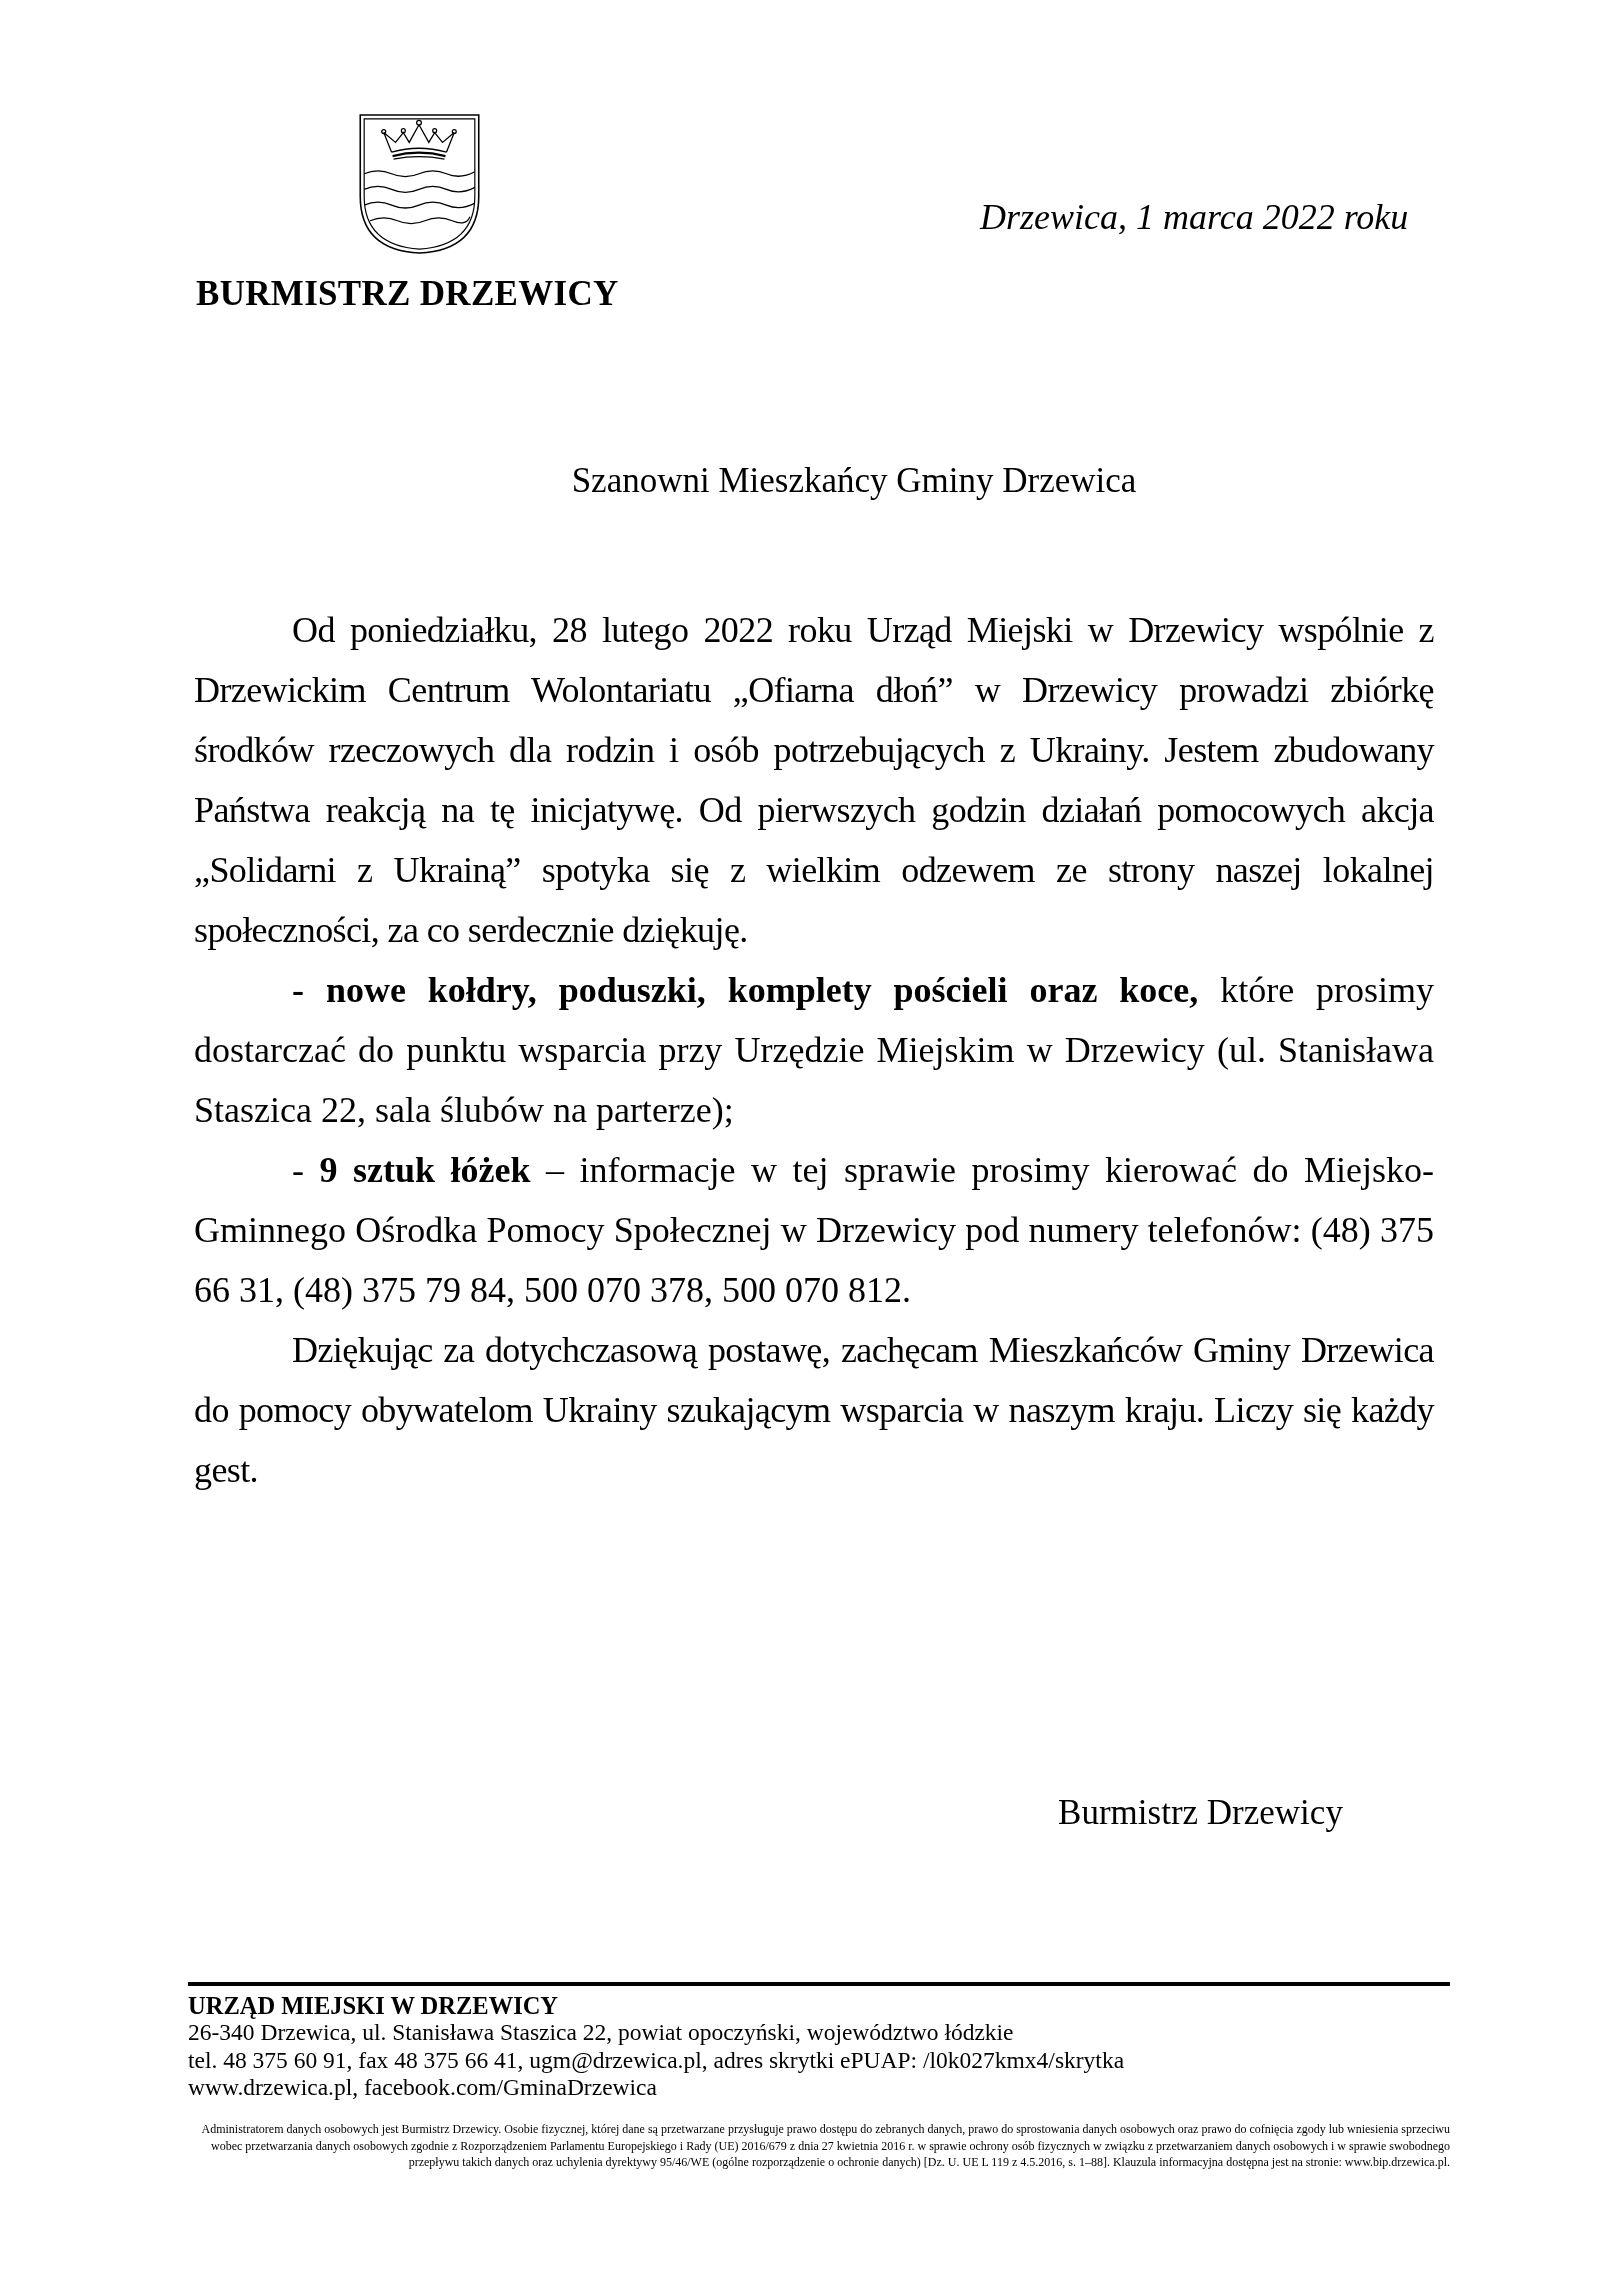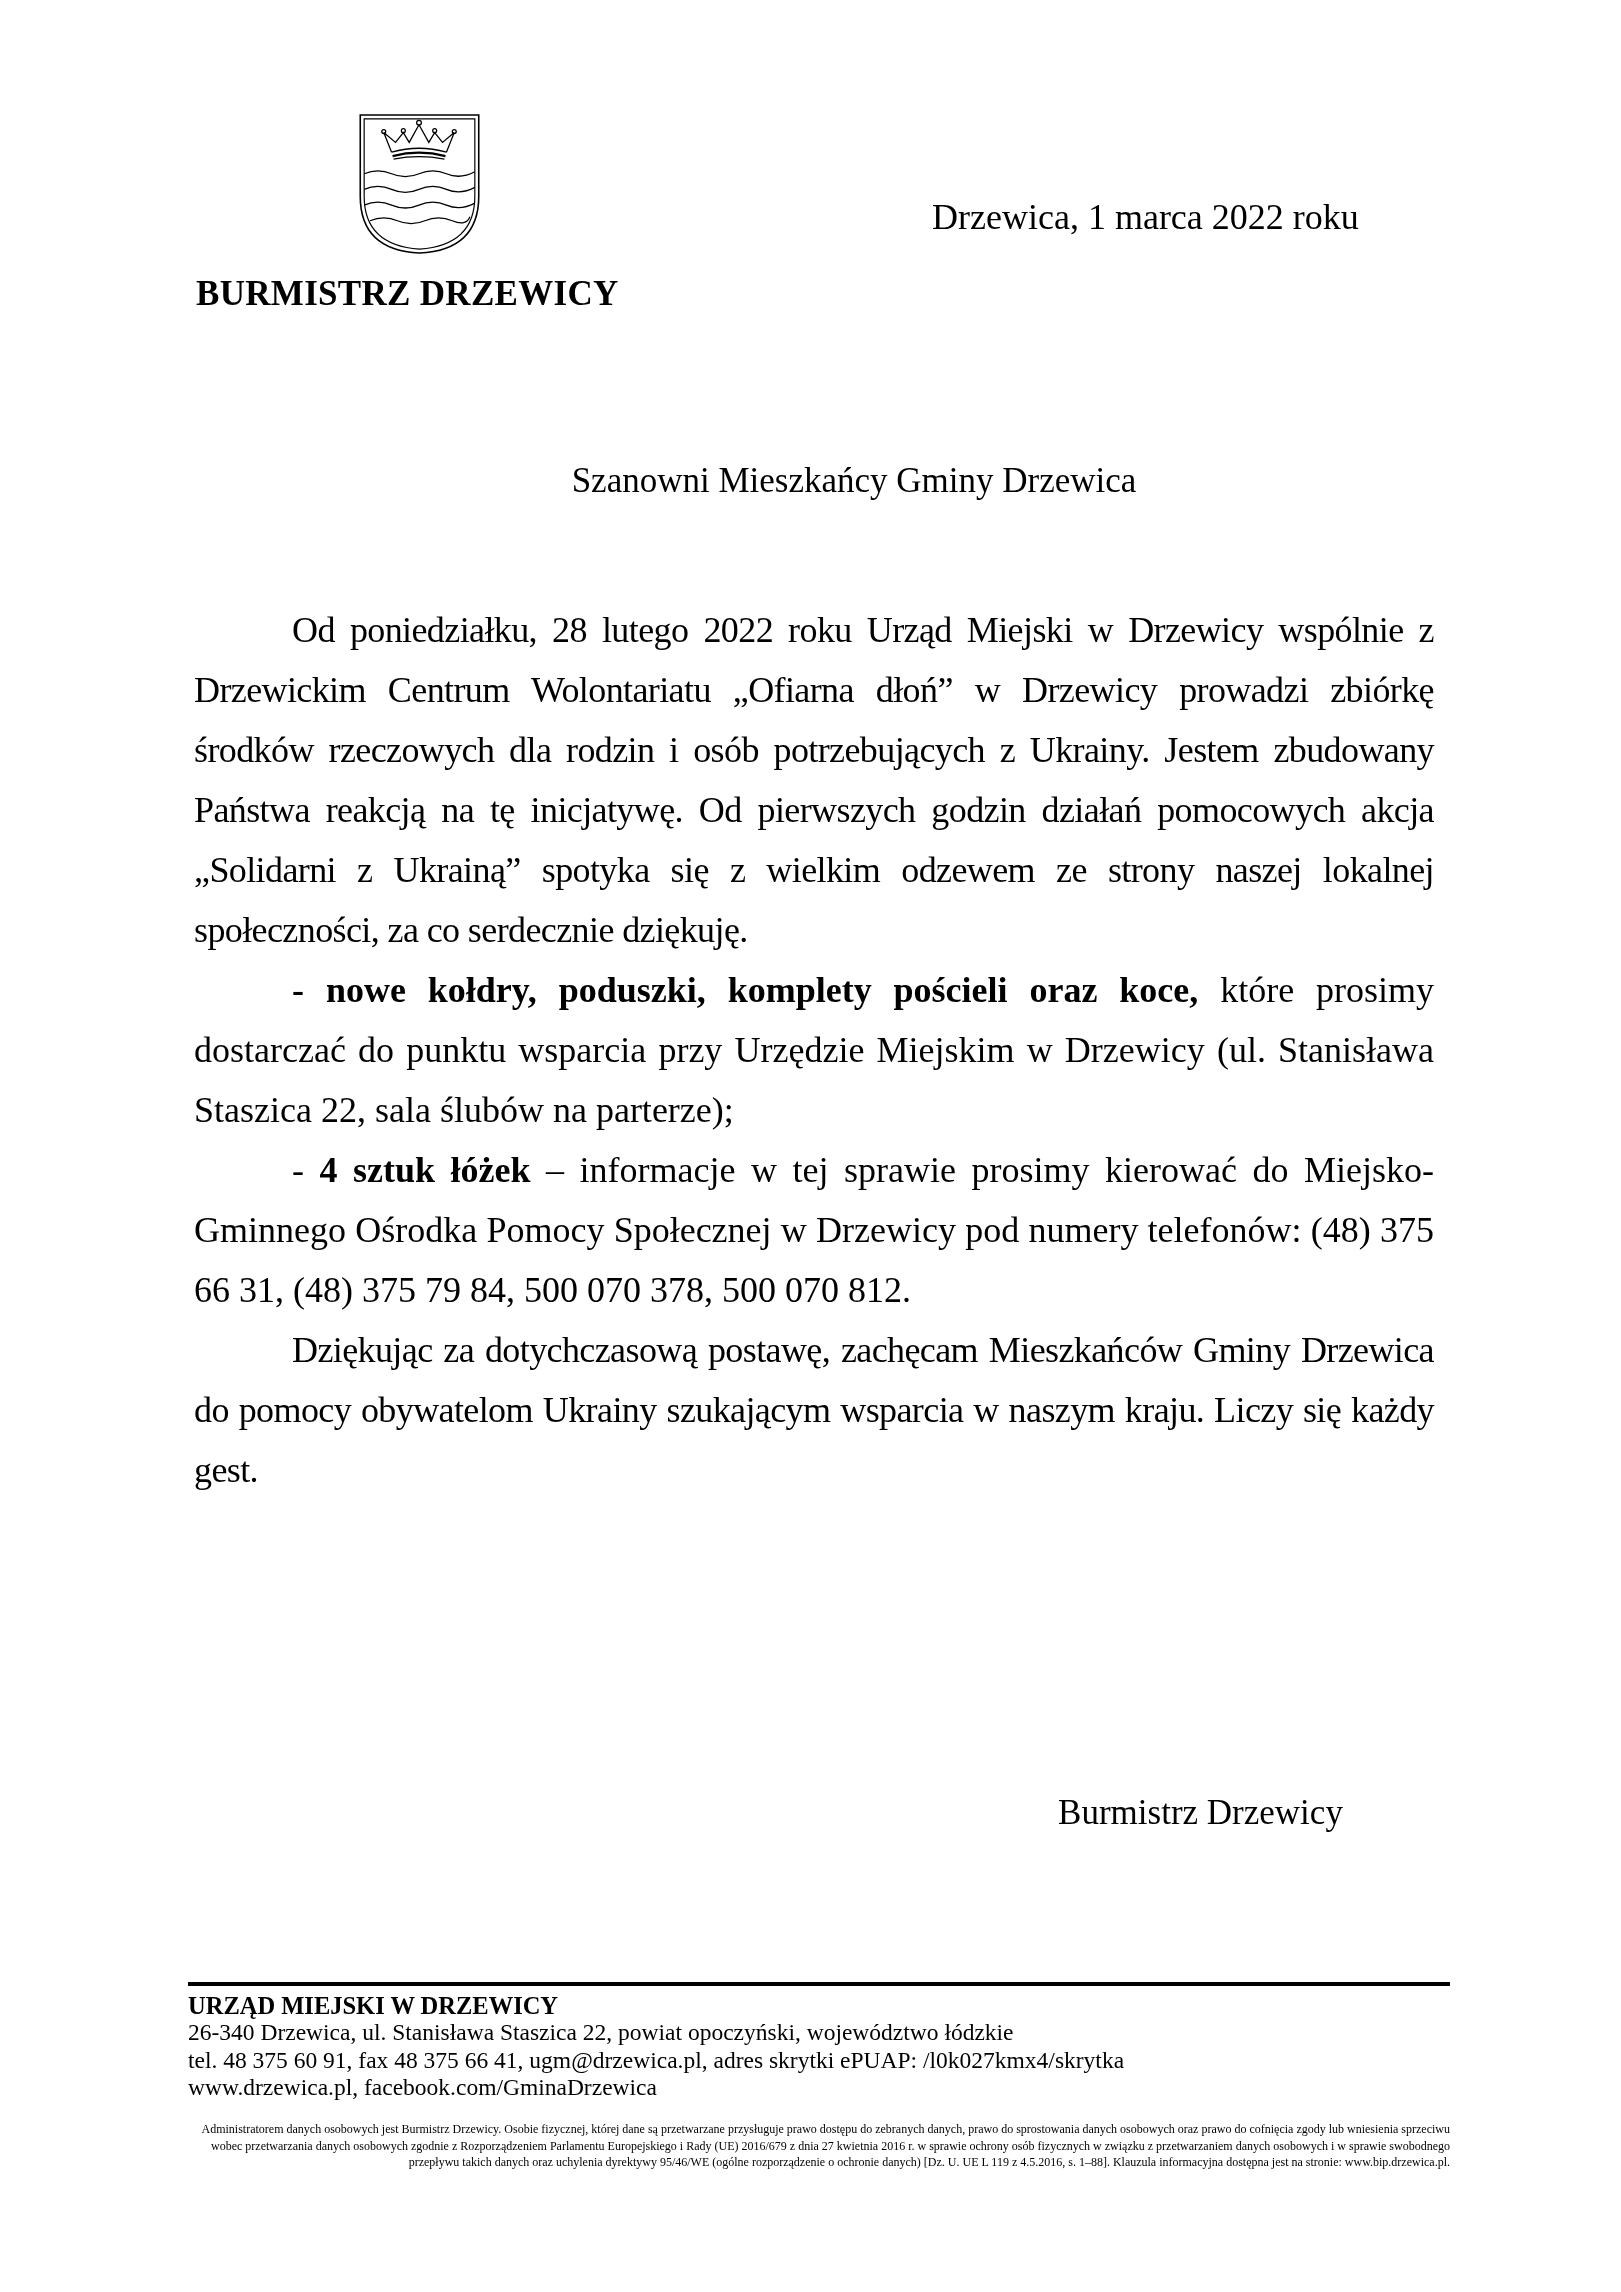--- a/index.html
+++ b/index.html
@@ -1,21 +1,21 @@
 <!DOCTYPE html>
 <html><head>
   <meta charset="utf-8">
   <style>
     html, body { margin: 0; padding: 0; background: #ffffff; }
     body { width: 1621px; height: 2293px; position: relative; overflow: hidden;
            font-family: "Liberation Serif", "DejaVu Serif", serif; color: #000; }
     .crest { position: absolute; left: 358px; top: 113px; width: 123px; width: 123px; height: 142px; }
     .crest svg { width: 100%; height: 100%; }
     .issuer { position: absolute; left: 196px; top: 274px; font-size: 35px; font-weight: bold; letter-spacing: 0.3px; }
-    .place-date { position: absolute; left: 932px; top: 196px; font-size: 36px; }
+    .place-date { position: absolute; left: 980px; top: 196px; font-size: 36px; font-style: italic; }
     .salutation { position: absolute; left: 14px; width: 100%; top: 461px; text-align: center; font-size: 35px;
                   padding-left: 59px; box-sizing: border-box; }
     .body { position: absolute; left: 194px; width: 1240px; top: 600px; font-size: 36px; line-height: 60px; }
     .body p { margin: 0; text-align: justify; text-indent: 98px; }
     .body p.tight { letter-spacing: -0.6px; }
     .sign { position: absolute; left: 1019px; top: 1782px; font-size: 35px; line-height: 62px; text-align: center; width: 363px; }
     .sign div { white-space: nowrap; }
     .rule { position: absolute; left: 188px; width: 1262px; top: 1982px; height: 3.9px; background: #000; }
     .footer { position: absolute; left: 188px; width: 1262px; top: 1992px; text-align: left; font-size: 23.5px; line-height: 27.4px; }
     .footer .office { font-weight: bold; font-size: 24.5px; }
@@ -48,21 +48,21 @@
 </div>
 
 <div class="issuer">BURMISTRZ DRZEWICY</div>
 <div class="place-date">Drzewica, 1 marca 2022 roku</div>
 
 <div class="salutation">Szanowni Mieszkańcy Gminy Drzewica</div>
 
 <div class="body">
   <p class="tight">Od poniedziałku, 28 lutego 2022 roku Urząd Miejski w Drzewicy wspólnie z Drzewickim Centrum Wolontariatu „Ofiarna dłoń” w Drzewicy prowadzi zbiórkę środków rzeczowych dla rodzin i osób potrzebujących z Ukrainy. Jestem zbudowany Państwa reakcją na tę inicjatywę. Od pierwszych godzin działań pomocowych akcja „Solidarni z Ukrainą” spotyka się z wielkim odzewem ze strony naszej lokalnej społeczności, za co serdecznie dziękuję.</p>
   <p><b>- nowe kołdry, poduszki, komplety pościeli oraz koce,</b><span> które prosimy dostarczać do punktu wsparcia przy Urzędzie Miejskim w Drzewicy (ul. Stanisława Staszica 22, sala ślubów na parterze);</span></p>
-  <p><span>- </span><b>4 sztuk łóżek</b><span> – informacje w tej sprawie prosimy kierować do Miejsko-Gminnego Ośrodka Pomocy Społecznej w Drzewicy pod numery telefonów: (48) 375 66 31, (48) 375 79 84, 500 070 378, 500 070 812.</span></p>
+  <p><span>- </span><b>9 sztuk łóżek</b><span> – informacje w tej sprawie prosimy kierować do Miejsko-Gminnego Ośrodka Pomocy Społecznej w Drzewicy pod numery telefonów: (48) 375 66 31, (48) 375 79 84, 500 070 378, 500 070 812.</span></p>
   <p class="tight">Dziękując za dotychczasową postawę, zachęcam Mieszkańców Gminy Drzewica do pomocy obywatelom Ukrainy szukającym wsparcia w naszym kraju. Liczy się każdy gest.</p>
 </div>
 
 <div class="sign">
   <div>Burmistrz Drzewicy</div>
 </div>
 
 <div class="rule"></div>
 
 <div class="footer">

